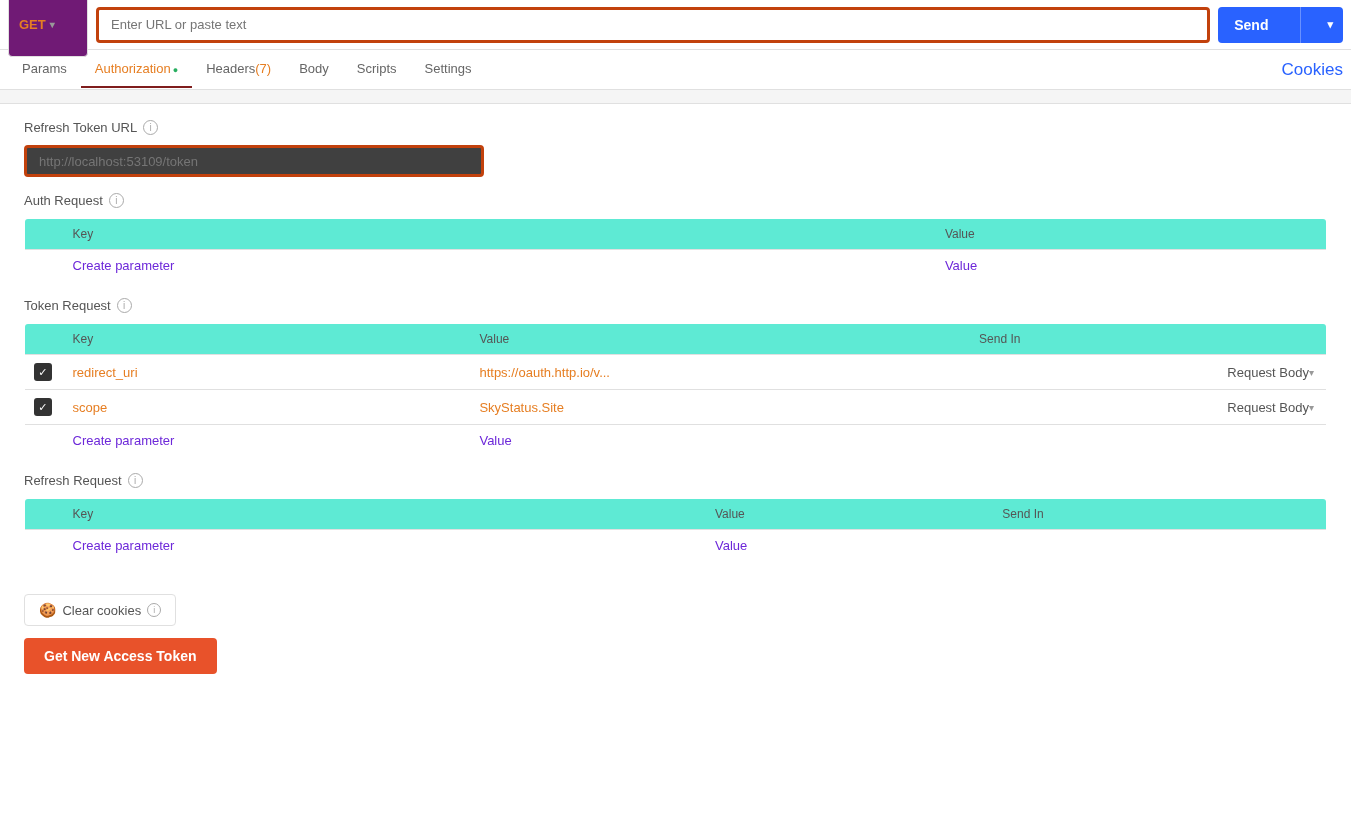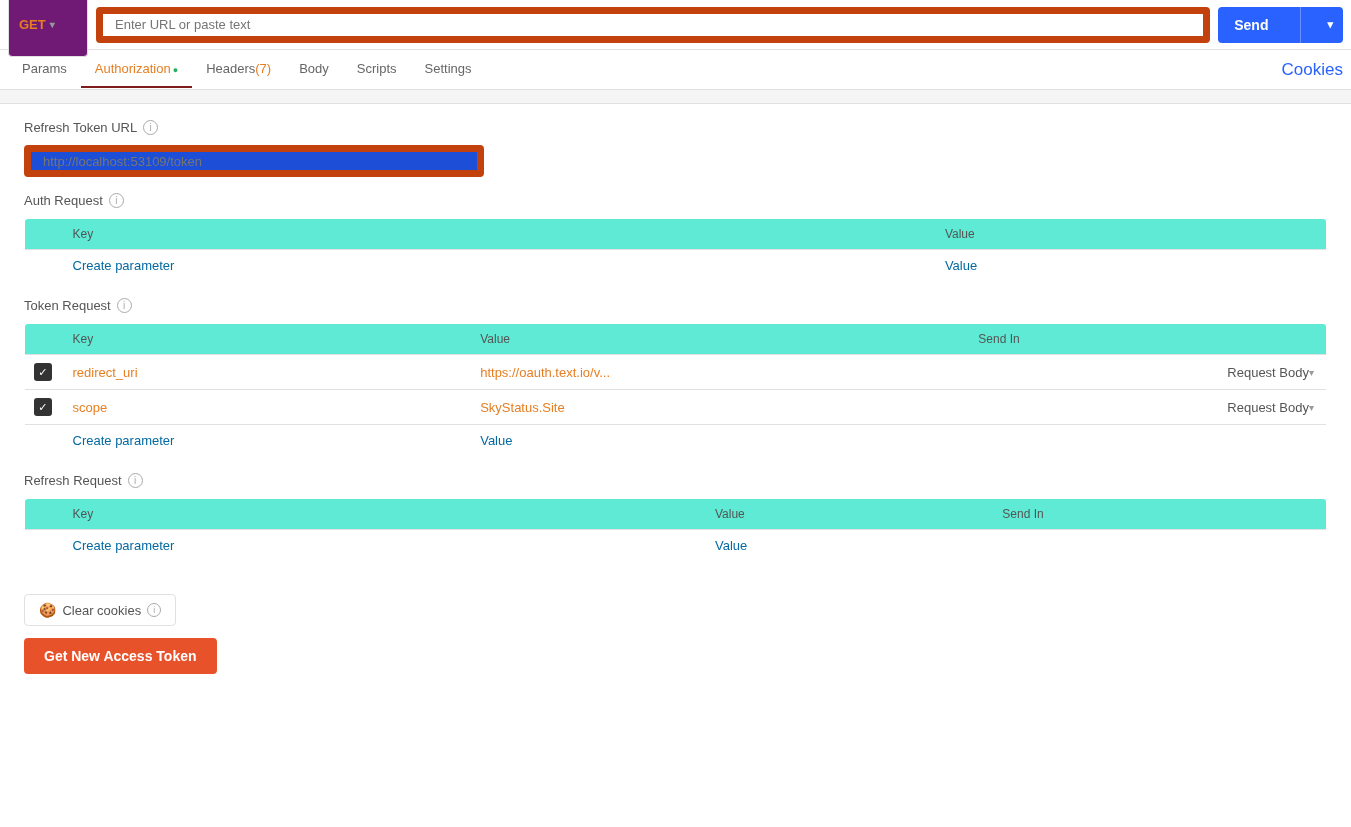--- a/index.html
+++ b/index.html
@@ -25,21 +25,21 @@
       cursor: pointer;
       font-weight: 600;
       color: #e67e22;
       font-size: 13px;
       min-width: 80px;
     }
     .method-select .chevron { color: #999; font-size: 10px; }
     .url-input {
       flex: 1;
       height: 36px;
-      border: 7px solid #c2410c;
+      border: 3px solid #c2410c;
       border-radius: 4px;
       padding: 0 12px;
       font-size: 13px;
       color: #aaa;
       outline: none;
     }
     .send-btn {
       display: flex;
       align-items: center;
       gap: 16px;
@@ -142,21 +142,21 @@
       border-bottom: 1px solid #e0e0e0;
       font-size: 12px;
     }
     .param-table td {
       padding: 8px 12px;
       border-bottom: 1px solid #e0e0e0;
       font-size: 13px;
       color: #555;
     }
     .param-table tr:last-child td { border-bottom: none; }
-    .param-table .placeholder { color: #0369a1; }
+    .param-table .placeholder { color: #6d28d9; }
     .param-table .link-val { color: #e67e22; }
 
     .checkbox-cell {
       width: 36px;
       text-align: center;
       padding: 8px 8px !important;
     }
     .custom-checkbox {
       width: 18px;
       height: 18px;
@@ -265,21 +265,21 @@
 
 <div class="main-content">
 
   <div class="gray-bar"></div>
 
   <div class="section">
     <div class="section-label">
       <span>Refresh Token URL</span>
       <span class="info-icon">i</span>
     </div>
-    <input type="text" class="url-input" style="width: 460px; color: rgb(187, 187, 187); background: #1d4ed8; height: 32px;" placeholder="http://localhost:53109/token">
+    <input type="text" class="url-input" style="width: 460px; color: rgb(187, 187, 187); background: #404040; height: 32px;" placeholder="http://localhost:53109/token">
   </div>
 
   <div class="section" style="padding-top:0">
     <div class="section-label">
       <span>Auth Request</span>
       <span class="info-icon">i</span>
     </div>
     <table class="param-table">
       <thead>
         <tr>
@@ -314,21 +314,21 @@
       </thead>
       <tbody>
 
         <tr>
           <td class="checkbox-cell">
             <div class="custom-checkbox">
               <span class="checkmark">✓</span>
             </div>
           </td>
           <td style="color:#e67e22;">redirect_uri</td>
-          <td class="link-val">https://oauth.text.io/v...</td>
+          <td class="link-val">https://oauth.http.io/v...</td>
           <td>
             <div class="send-in-select">
               <span>Request Body</span>
               <span class="chevron">▾</span>
             </div>
           </td>
         </tr>
 
         <tr>
           <td class="checkbox-cell">

